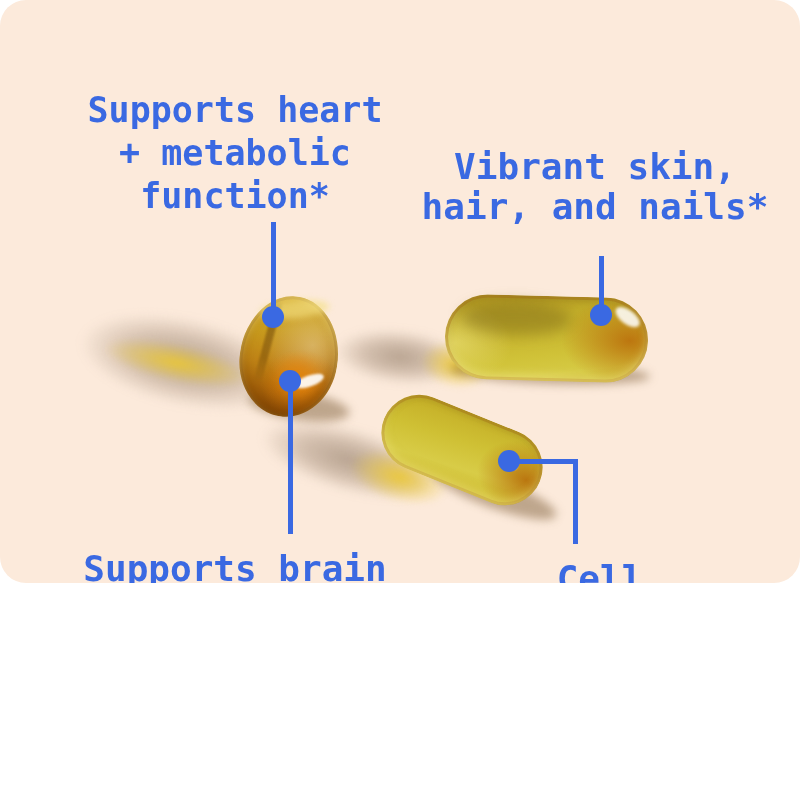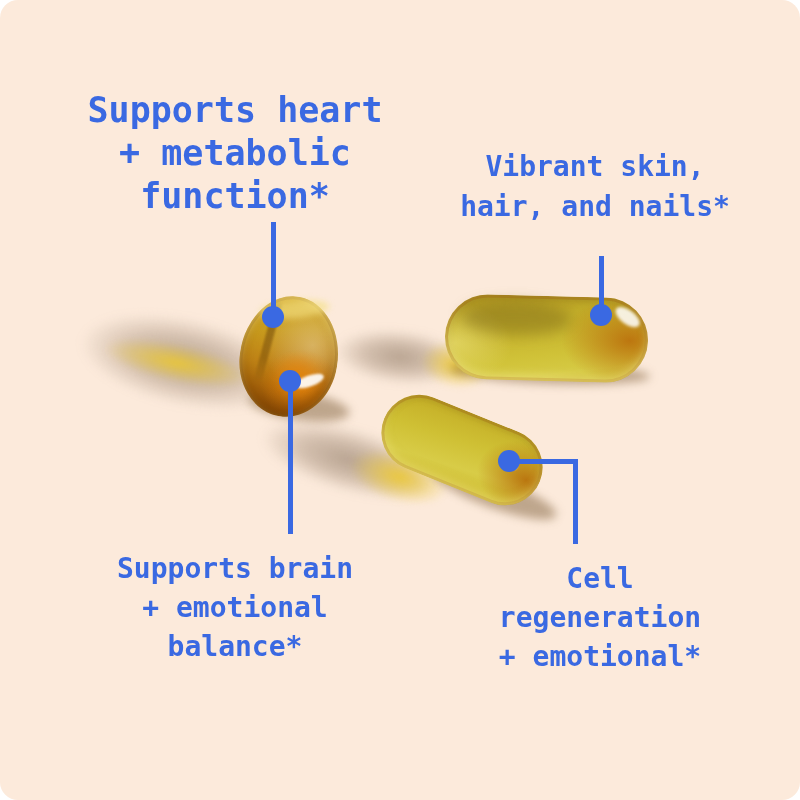--- a/index.html
+++ b/index.html
@@ -4,23 +4,23 @@
 <style>
   html, body {
     margin: 0;
     padding: 0;
     background: #ffffff;
     font-family: "DejaVu Sans Mono", "Liberation Mono", monospace;
   }
   .canvas {
     position: relative;
     width: 800px;
-    height: 800px;
+    height: 583px;
     background: #fceadb;
-    border-radius: 18px;
+    border-radius: 26px;
     overflow: hidden;
     text-decoration: underline;
   }
   
   .shadow, .caustic, .contact {
     position: absolute;
     border-radius: 50%;
     pointer-events: none;
   }
   .shadow { background: radial-gradient(closest-side, rgba(128,104,82,.55), rgba(128,104,82,.32) 55%, rgba(128,104,82,0)); filter: blur(5px); }
@@ -110,21 +110,21 @@
   .c4-vline { left: 573px; top: 459px; width: 5px; height: 85px; }
 
   
   .lbl {
     position: absolute;
     width: 350px;
     text-align: center;
     white-space: pre-line;
     color: #3a69e2;
     font-weight: 700;
-    font-size: 28px;
+    font-size: 36px;
     letter-spacing: 0;
   }
   .lbl-heart { left: 60px;  top: 89px;  line-height: 43px; font-size: 35px; }
   .lbl-skin  { left: 420px; top: 147px; line-height: 40px; }
   .lbl-brain { left: 60px;  top: 549px; line-height: 39px; }
   .lbl-cell  { left: 425px; top: 559px; line-height: 39px; }
 </style>
 </head>
 <body>
 

